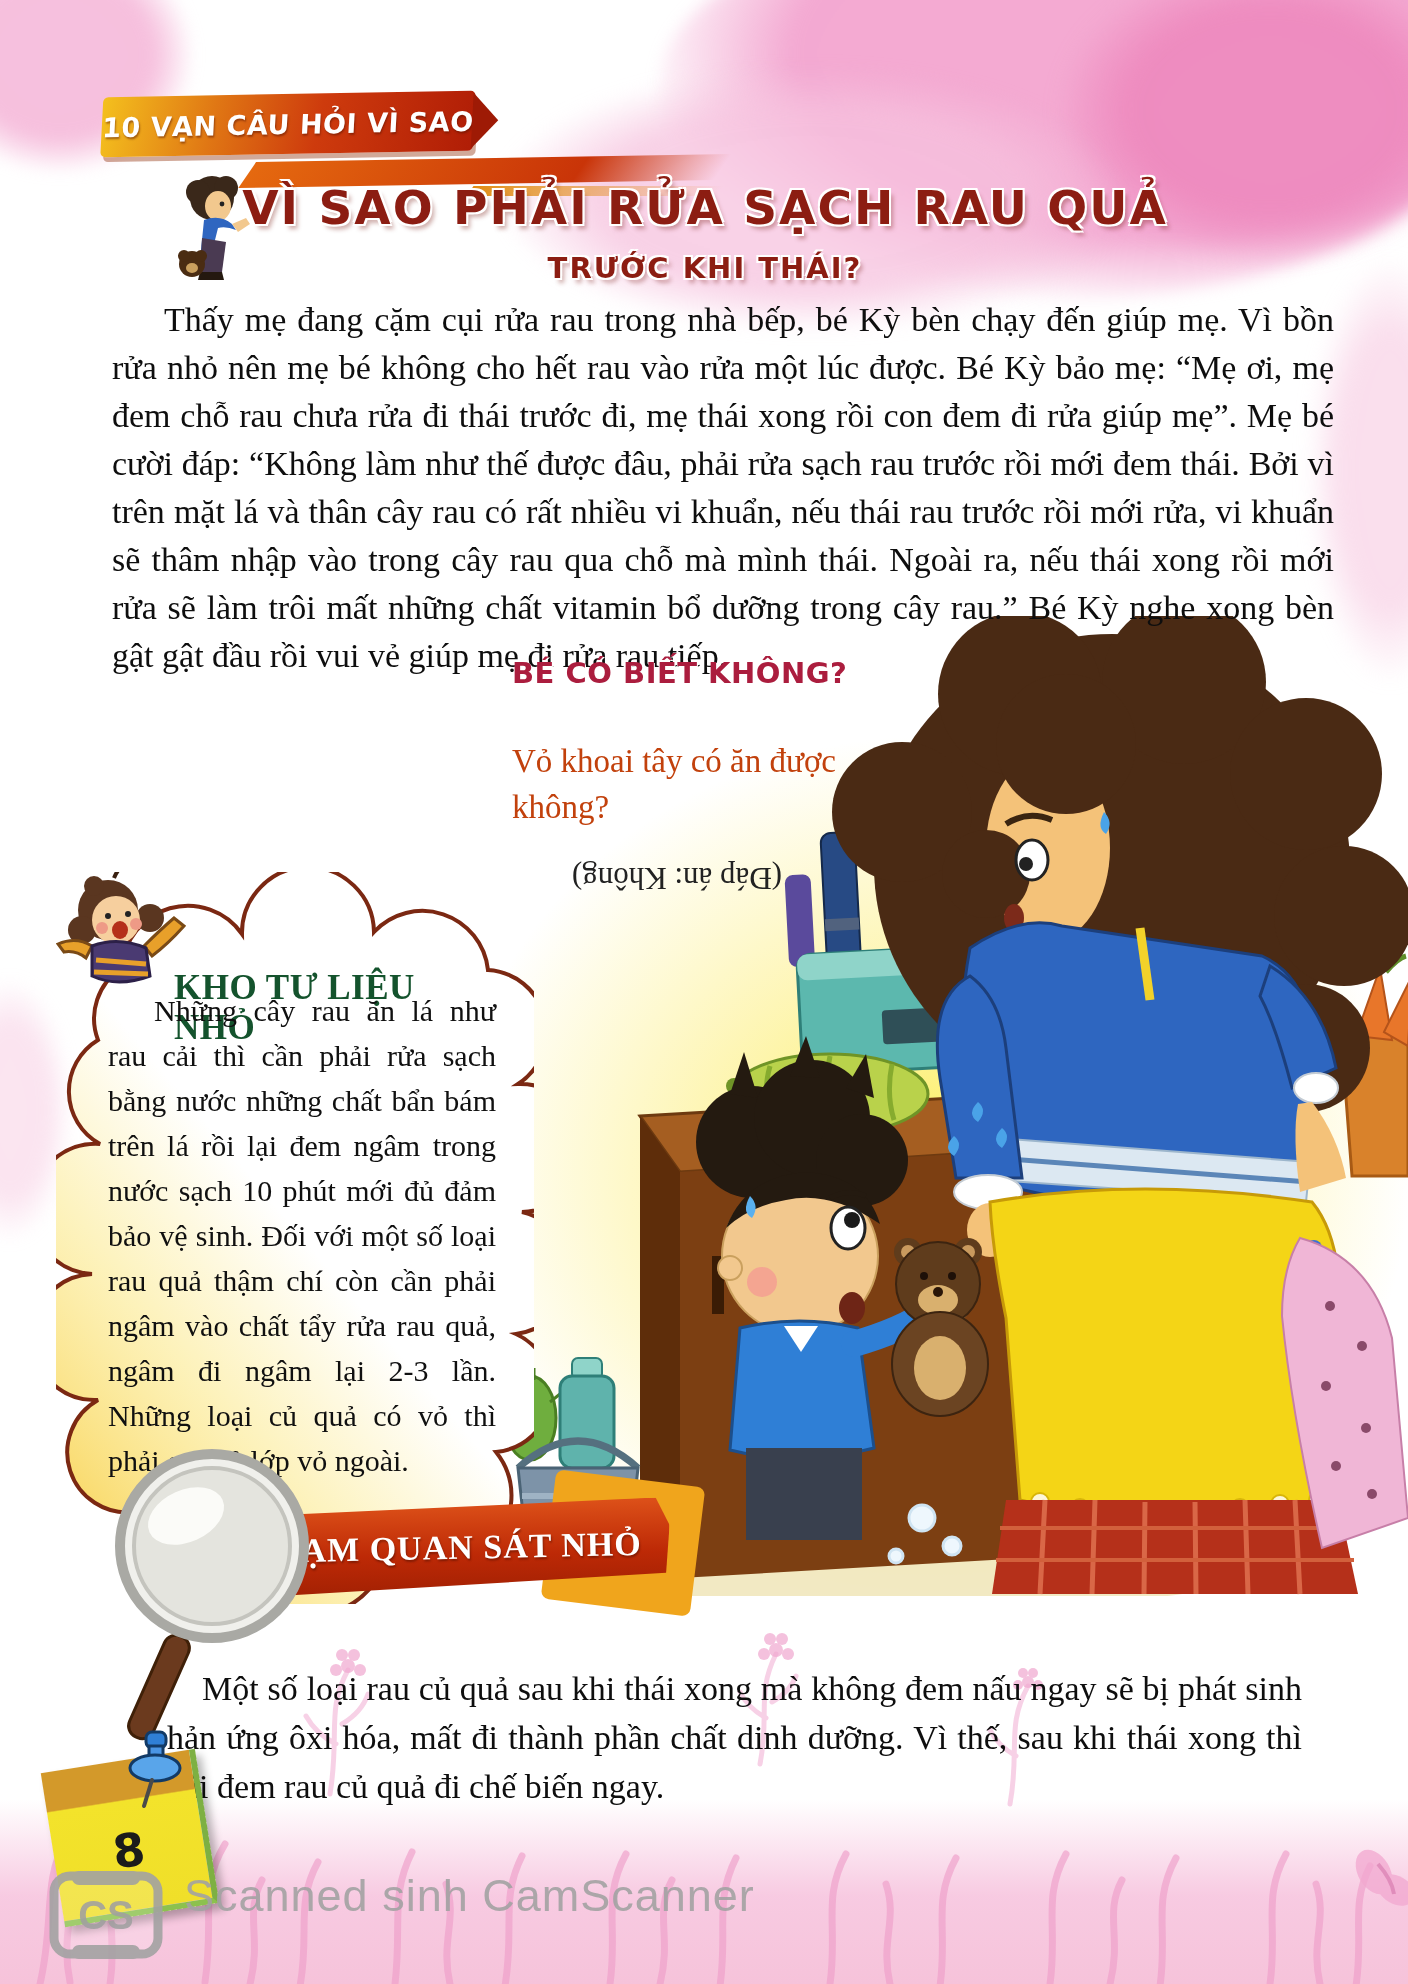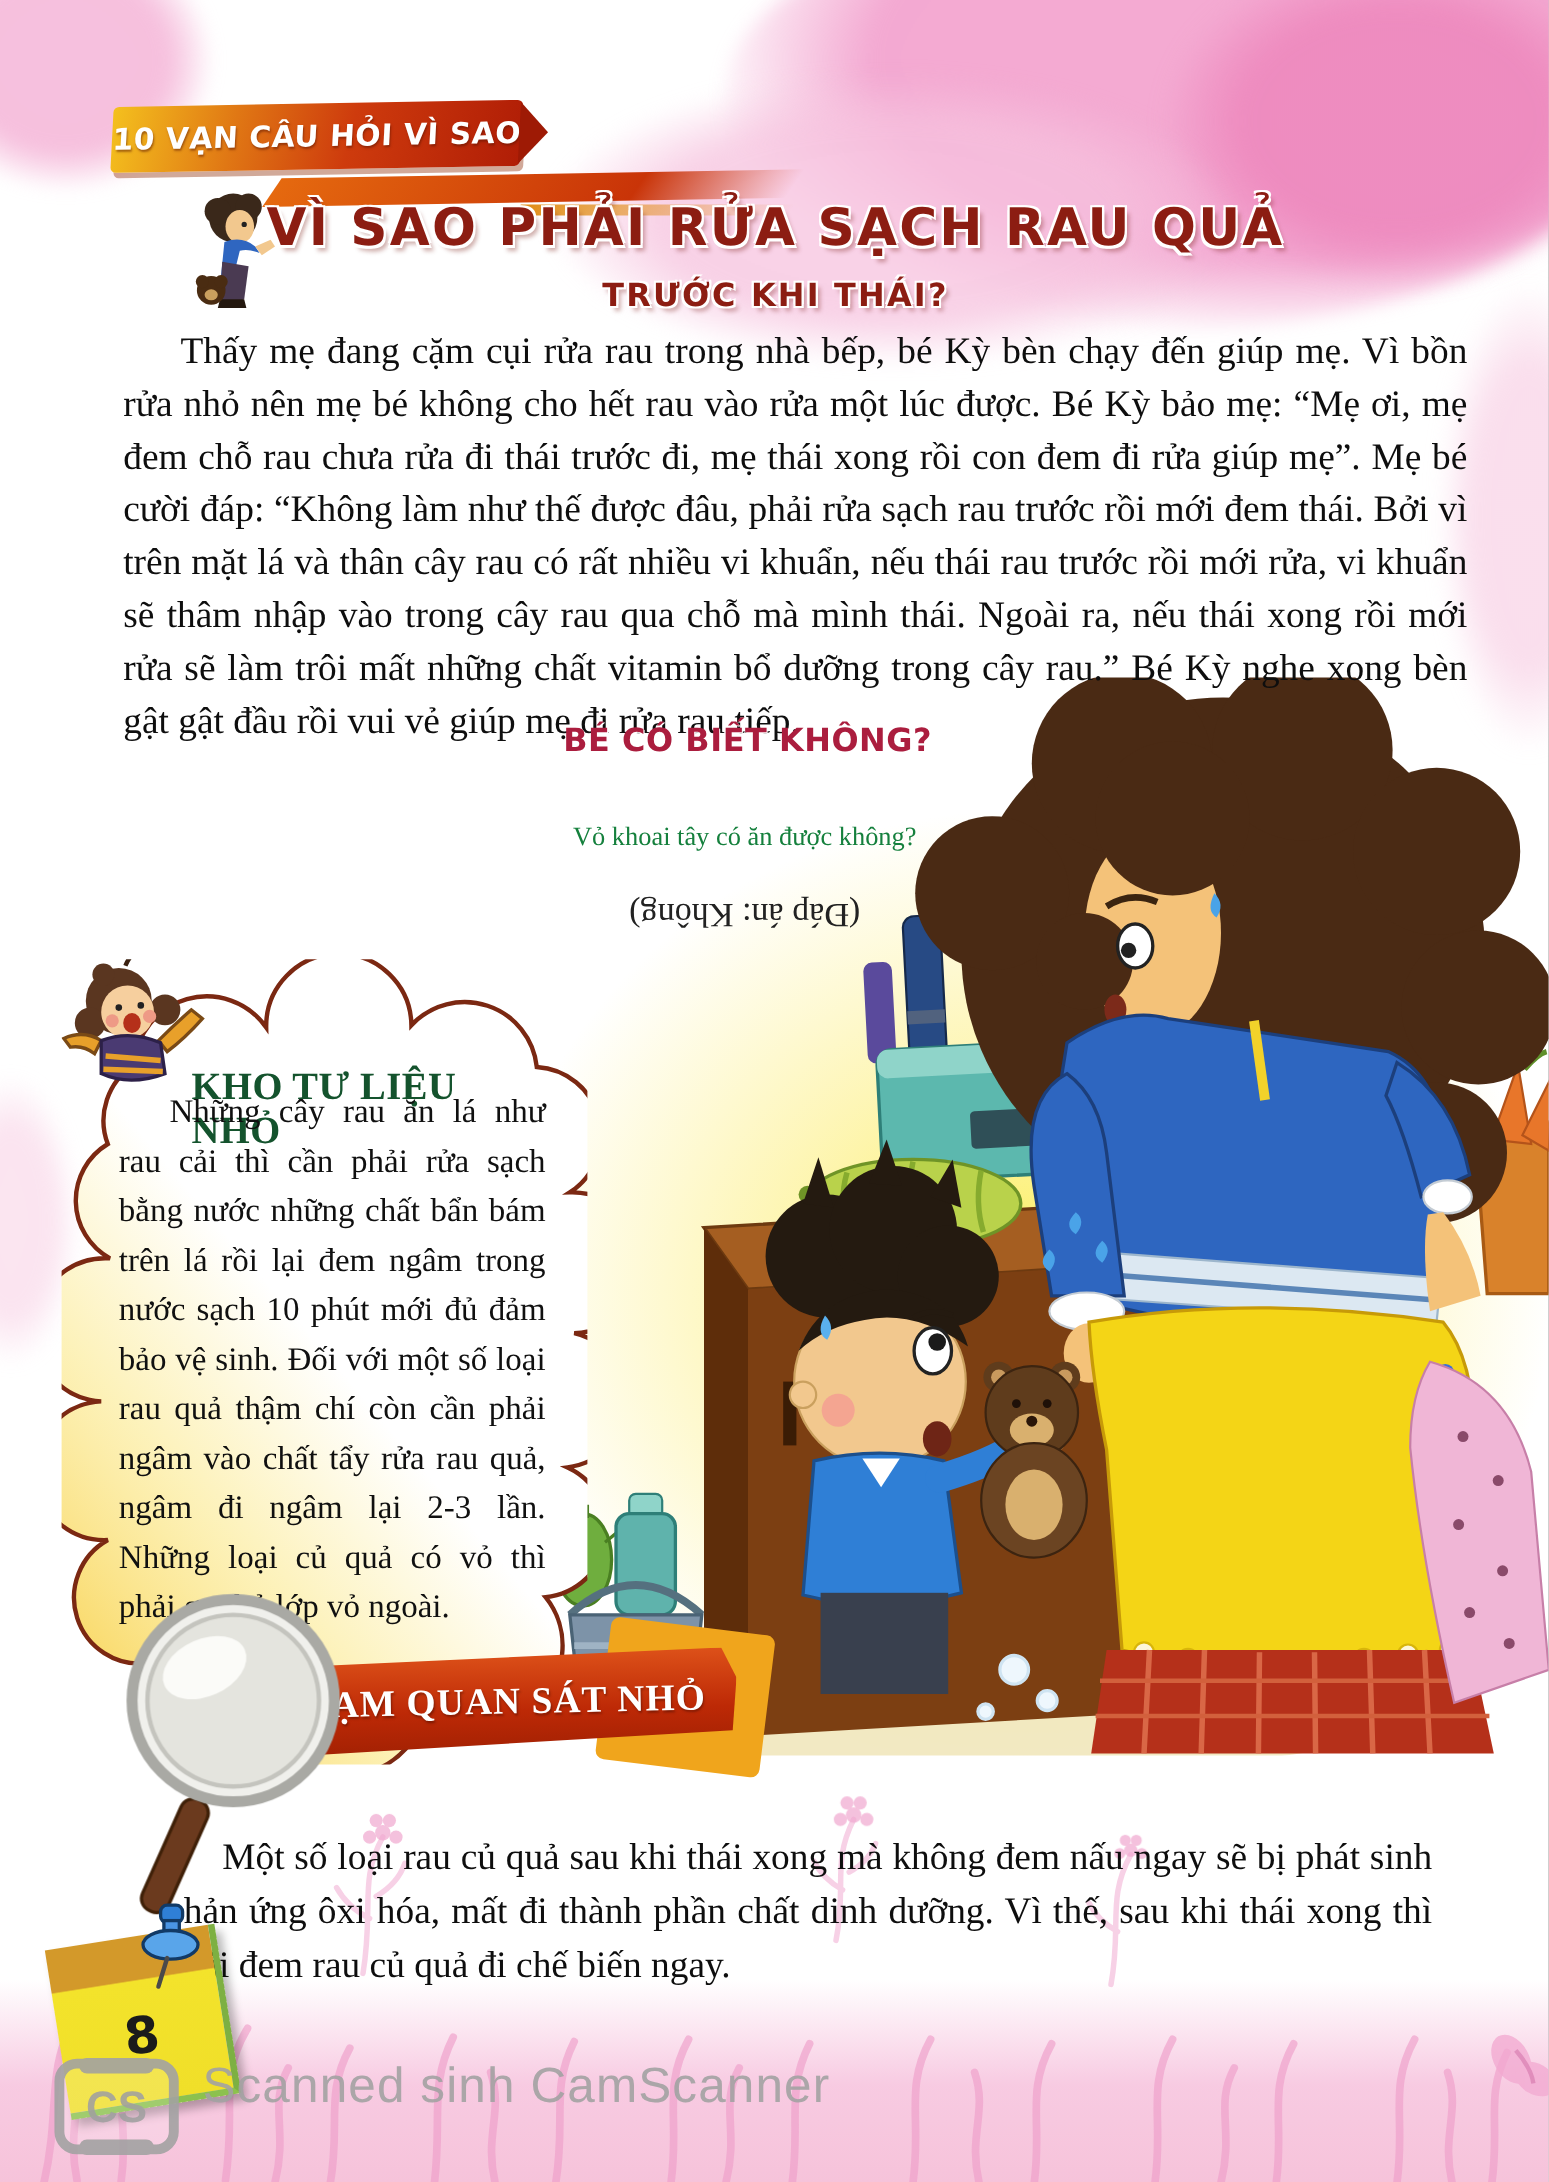--- a/index.html
+++ b/index.html
@@ -50,21 +50,21 @@
   .intro{left:96px;top:280px;width:1222px;z-index:3;font-size:34px;line-height:48px;
     text-align:justify;text-indent:52px;color:#0e0e0e;margin:16px;}
   .outro{left:150px;top:1664px;width:1152px;z-index:3;font-size:34px;line-height:49px;
     text-align:justify;text-indent:52px;color:#0e0e0e;margin:0;}
 
   
   .quiz{left:512px;top:656px;width:350px;z-index:4;}
   .quiz-head{display:flex;align-items:flex-start;gap:16px;}
   .quiz-title{font-family:"DejaVu Sans",sans-serif;font-weight:bold;font-size:29px;color:#ab1d3e;
     white-space:nowrap;letter-spacing:.5px;text-shadow:1px 1px 0 #fff;text-align:center;}
-  .quiz-question{font-size:24px;line-height:46px;color:#15803d;margin-top:16px;width:330px;text-align:center;}
+  .quiz-question{font-size:33px;line-height:46px;color:#c2410c;margin-top:16px;width:330px;}
   .quiz-answer{display:inline-block;transform:rotate(180deg);font-size:31px;color:#222;
     margin-top:30px;margin-left:60px;}
 
   
   .cloud{left:56px;top:872px;width:478px;height:732px;z-index:2;}
   .cloud svg{position:absolute;left:0;top:0;}
   .cloud-title{position:absolute;left:118px;top:60px;width:330px;font-weight:bold;font-size:35px;
     color:#14532d;letter-spacing:.5px;margin-top:36px;}
   .cloud-body{position:absolute;left:52px;top:116px;width:388px;font-size:30px;line-height:45px;
     text-align:justify;text-indent:46px;color:#101010;}

